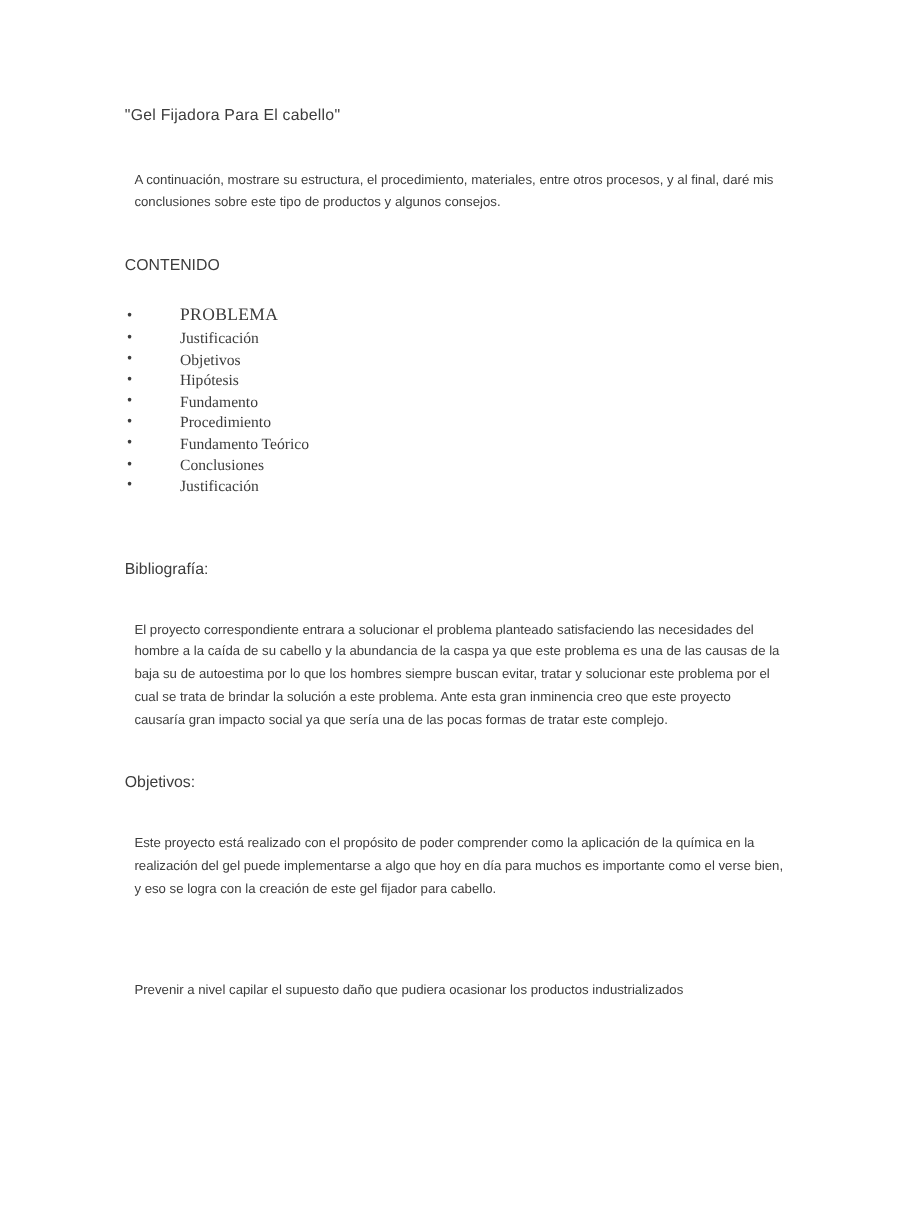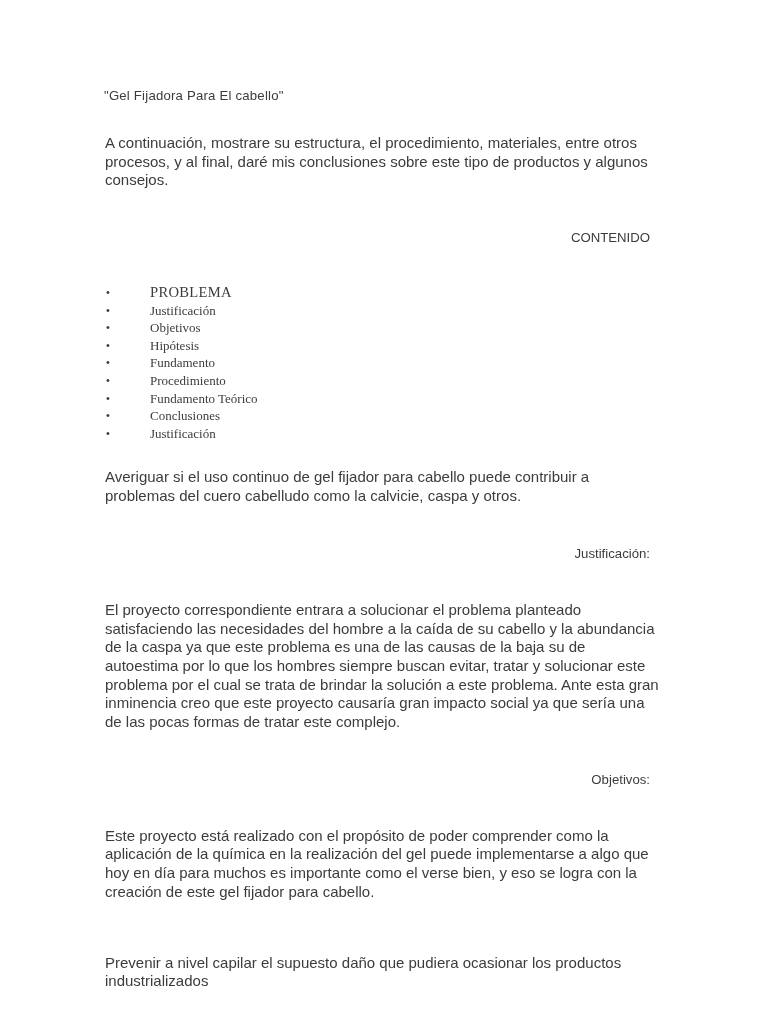--- a/index.html
+++ b/index.html
@@ -33,31 +33,30 @@
 
   
   .doc-title {
     font-size: 13.2px;
     line-height: 19px;
     letter-spacing: 0.2px;
     margin: 0;
   }
 
   .para {
-    font-size: 15px;
+    font-size: 11px;
     line-height: 18.7px;
-    margin: 1px;
+    margin: 8px;
     text-align: left;
   }
 
   .heading {
     font-size: 13.2px;
     line-height: 19px;
-    margin: 12px;
-    text-align: right;
+    margin: 0;
   }
 
   .gap-lg { height: 28px; }
   .gap-md { height: 25px; }
 
   
   .toc-list {
     list-style: none;
     margin: 0;
     padding: 0;
@@ -110,25 +109,24 @@
         <li class="toc-item"><span class="bullet">•</span><span>Fundamento</span></li>
         <li class="toc-item"><span class="bullet">•</span><span>Procedimiento</span></li>
         <li class="toc-item"><span class="bullet">•</span><span>Fundamento Teórico</span></li>
         <li class="toc-item"><span class="bullet">•</span><span>Conclusiones</span></li>
         <li class="toc-item"><span class="bullet">•</span><span>Justificación</span></li>
       </ul>
 
 
     <div class="gap-md"></div>
 
-    <p class="para">Averiguar si el uso continuo de gel fijador para cabello puede contribuir a problemas del cuero cabelludo como la calvicie, caspa y otros.</p>
 
     <div class="gap-md"></div>
 
-    <p class="heading">Justificación:</p>
+    <p class="heading">Bibliografía:</p>
 
     <div class="gap-md"></div>
 
     <p class="para">El proyecto correspondiente entrara a solucionar el problema planteado satisfaciendo las necesidades del hombre a la caída de su cabello y la abundancia de la caspa ya que este problema es una de las causas de la baja su de autoestima por lo que los hombres siempre buscan evitar, tratar y solucionar este problema por el cual se trata de brindar la solución a este problema. Ante esta gran inminencia creo que este proyecto causaría gran impacto social ya que sería una de las pocas formas de tratar este complejo.</p>
 
     <div class="gap-md"></div>
 
     <p class="heading">Objetivos:</p>
 
     <div class="gap-md"></div>

